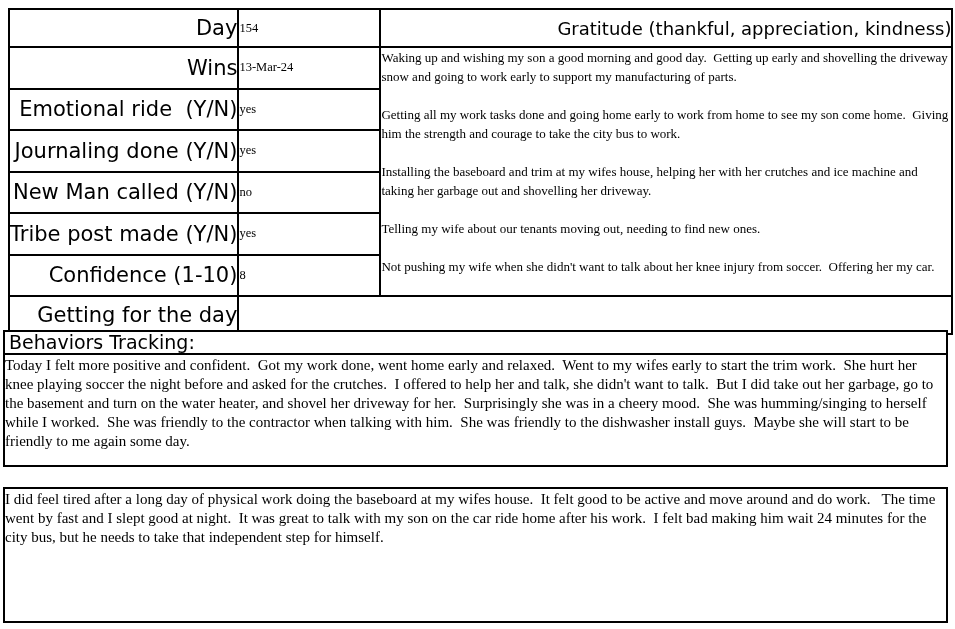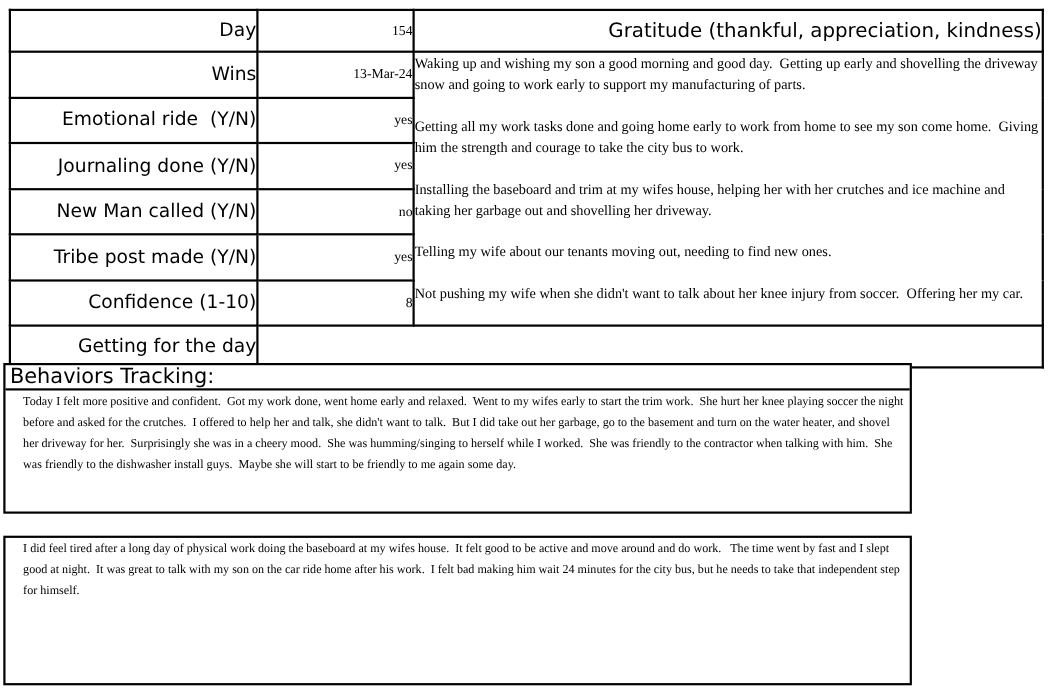--- a/index.html
+++ b/index.html
@@ -37,25 +37,25 @@
   table.tracker tr { height: 38px; }
   col.c-label { width: 225px; }
   col.c-value { width: 142px; }
   col.c-grat  { width: 572px; }
 
   td.lbl {
     text-align: right;
     vertical-align: middle;
     padding-right: 5px;
     font-family: "DejaVu Sans", sans-serif;
-    font-size: 17px;
+    font-size: 21px;
     white-space: pre;
   }
   td.val {
-    text-align: right;
+    text-align: left;
     vertical-align: middle;
     font-family: "Liberation Serif", serif;
     font-size: 12.5px;
   }
   td.ghead {
     text-align: right;
     vertical-align: middle;
     font-family: "DejaVu Sans", sans-serif;
     font-size: 18px;
   }
@@ -70,40 +70,40 @@
   td.gbody p {
     margin: 0 0 19px 0;
     white-space: pre-wrap;
   }
   td.context-cell { background: #ffffff; }
 
   
   .box {
     position: absolute;
     left: 3px;
-    width: 826px;
+    width: 945px;
     border: 2px solid #000000;
     box-sizing: border-box;
     background: #ffffff;
   }
   .box-behaviors { top: 330px; height: 137px; }
   .box-wins      { top: 487px; height: 136px; }
   .box-title {
     font-family: "DejaVu Sans", sans-serif;
     font-size: 19px;
     line-height: 21px;
     padding: 0 4px;
     border-bottom: 2px solid #000000;
     white-space: pre;
   }
   .box-body {
     font-family: "Liberation Serif", serif;
-    font-size: 11px;
+    font-size: 15px;
     line-height: 19px;
-    padding: 1px 5px 0 16px;
+    padding: 1px 5px 0 0;
     white-space: pre-wrap;
   }
 </style>
 </head>
 <body>
 
 <div class="page">
 
   <table class="tracker">
     <colgroup>

